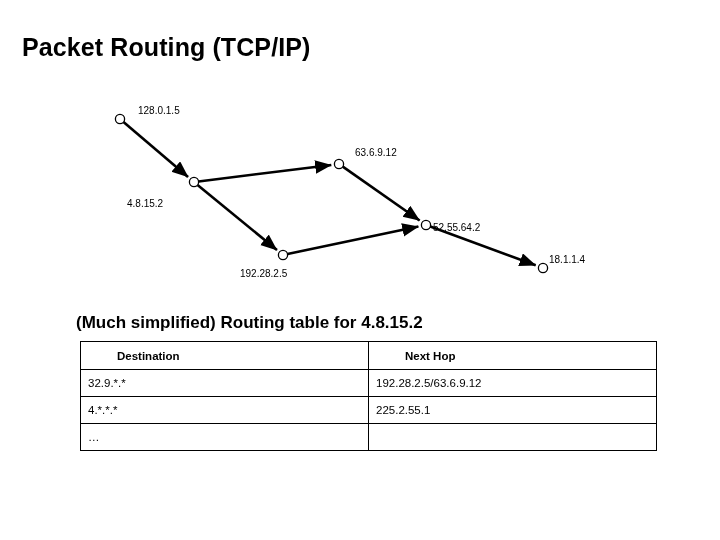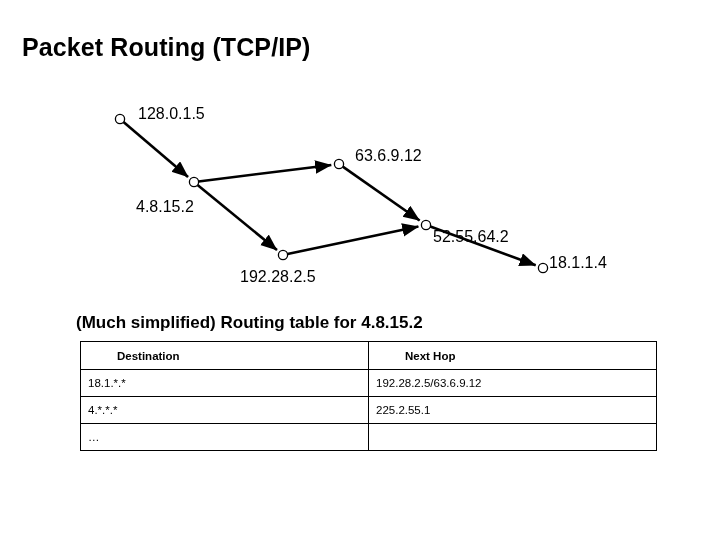--- a/index.html
+++ b/index.html
@@ -28,21 +28,21 @@
   }
   #diagram {
     position: absolute;
     left: 0;
     top: 0;
     width: 720px;
     height: 310px;
   }
   .node-label {
     position: absolute;
-    font-size: 16px;
+    font-size: 10px;
     font-weight: normal;
     white-space: nowrap;
     color: #000000;
     line-height: 1;
   }
   #subtitle {
     position: absolute;
     left: 76px;
     top: 313px;
     font-size: 17px;
@@ -105,39 +105,39 @@
         <circle cx="194" cy="182" r="4.6" fill="#ffffff" stroke="#000000" stroke-width="1.3"></circle>
         <circle cx="339" cy="164" r="4.6" fill="#ffffff" stroke="#000000" stroke-width="1.3"></circle>
         <circle cx="426" cy="225" r="4.6" fill="#ffffff" stroke="#000000" stroke-width="1.3"></circle>
         <circle cx="283" cy="255" r="4.6" fill="#ffffff" stroke="#000000" stroke-width="1.3"></circle>
         <circle cx="543" cy="268" r="4.6" fill="#ffffff" stroke="#000000" stroke-width="1.3"></circle>
       </g>
   </svg>
 
   <div id="label-layer">
       <div class="node-label" style="left: 138px; top: 106px;">128.0.1.5</div>
-      <div class="node-label" style="left: 136px; top: 199px;">4.8.15.2</div>
+      <div class="node-label" style="left: 127px; top: 199px;">4.8.15.2</div>
       <div class="node-label" style="left: 355px; top: 148px;">63.6.9.12</div>
-      <div class="node-label" style="left: 433px; top: 229px; text-align: right;">52.55.64.2</div>
+      <div class="node-label" style="left: 433px; top: 223px; text-align: right;">52.55.64.2</div>
       <div class="node-label" style="left: 240px; top: 269px; text-align: right;">192.28.2.5</div>
       <div class="node-label" style="left: 549px; top: 255px;">18.1.1.4</div>
     </div>
 
   <div id="subtitle">(Much simplified) Routing table for 4.8.15.2</div>
 
   <table id="routing-table">
     <thead>
       <tr>
         <th class="col-dest">Destination</th>
         <th class="col-hop">Next Hop</th>
       </tr>
     </thead>
     <tbody id="table-body">
         <tr>
-          <td class="col-dest">18.1.*.*</td>
+          <td class="col-dest">32.9.*.*</td>
           <td class="col-hop">192.28.2.5/63.6.9.12</td>
         </tr>
         <tr>
           <td class="col-dest">4.*.*.*</td>
           <td class="col-hop">225.2.55.1</td>
         </tr>
         <tr>
           <td class="col-dest">…</td>
           <td class="col-hop"></td>
         </tr>

